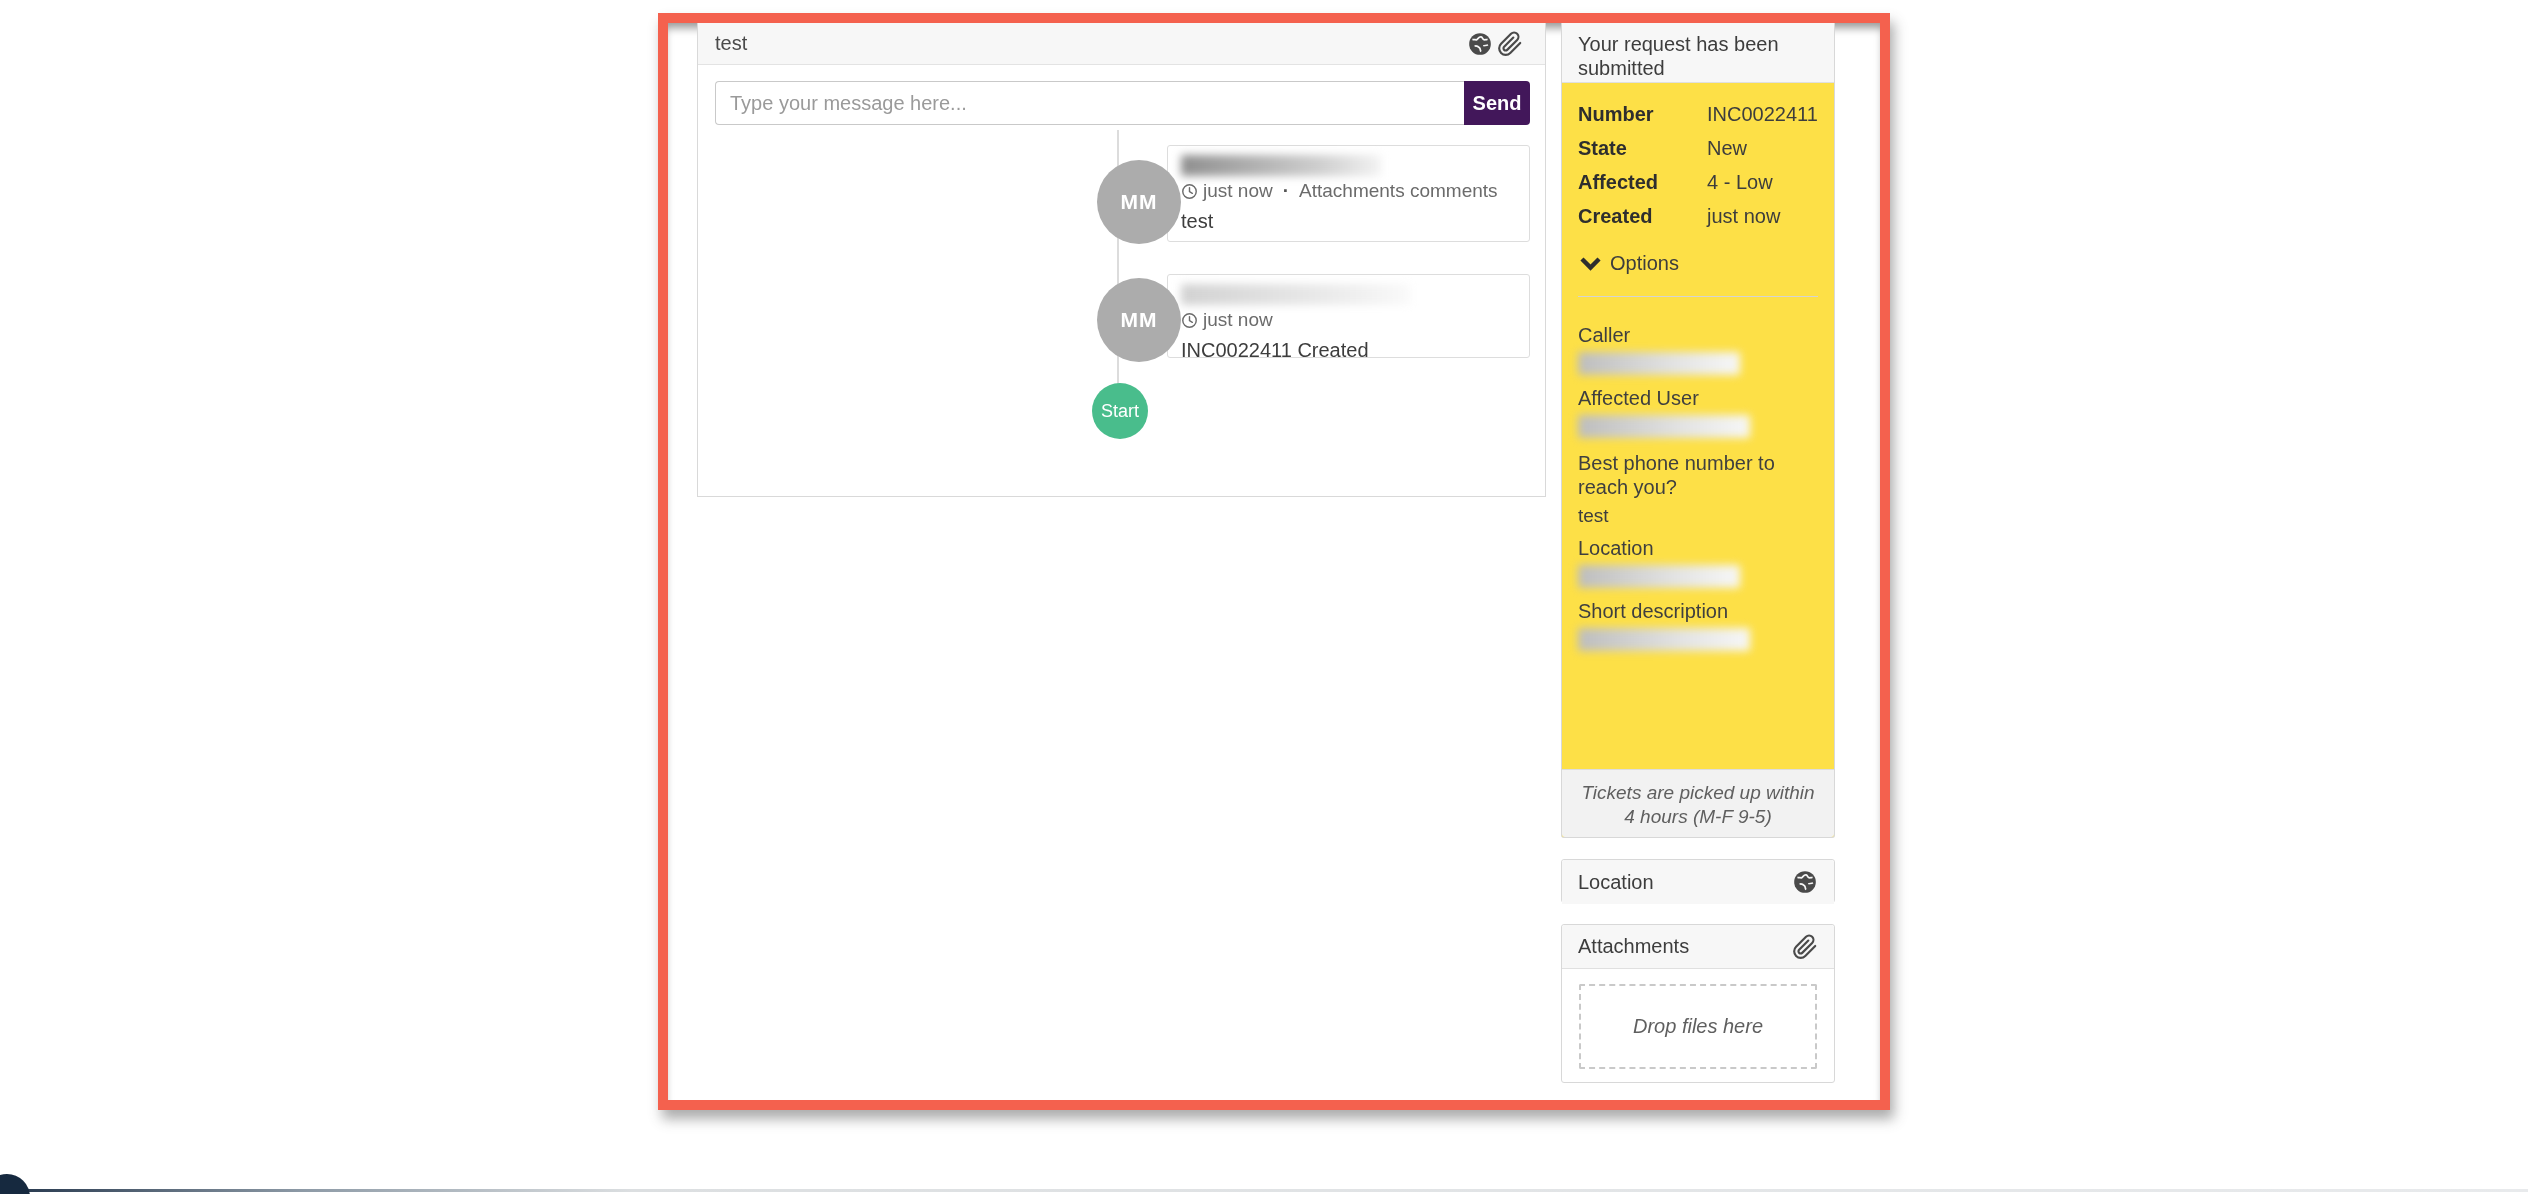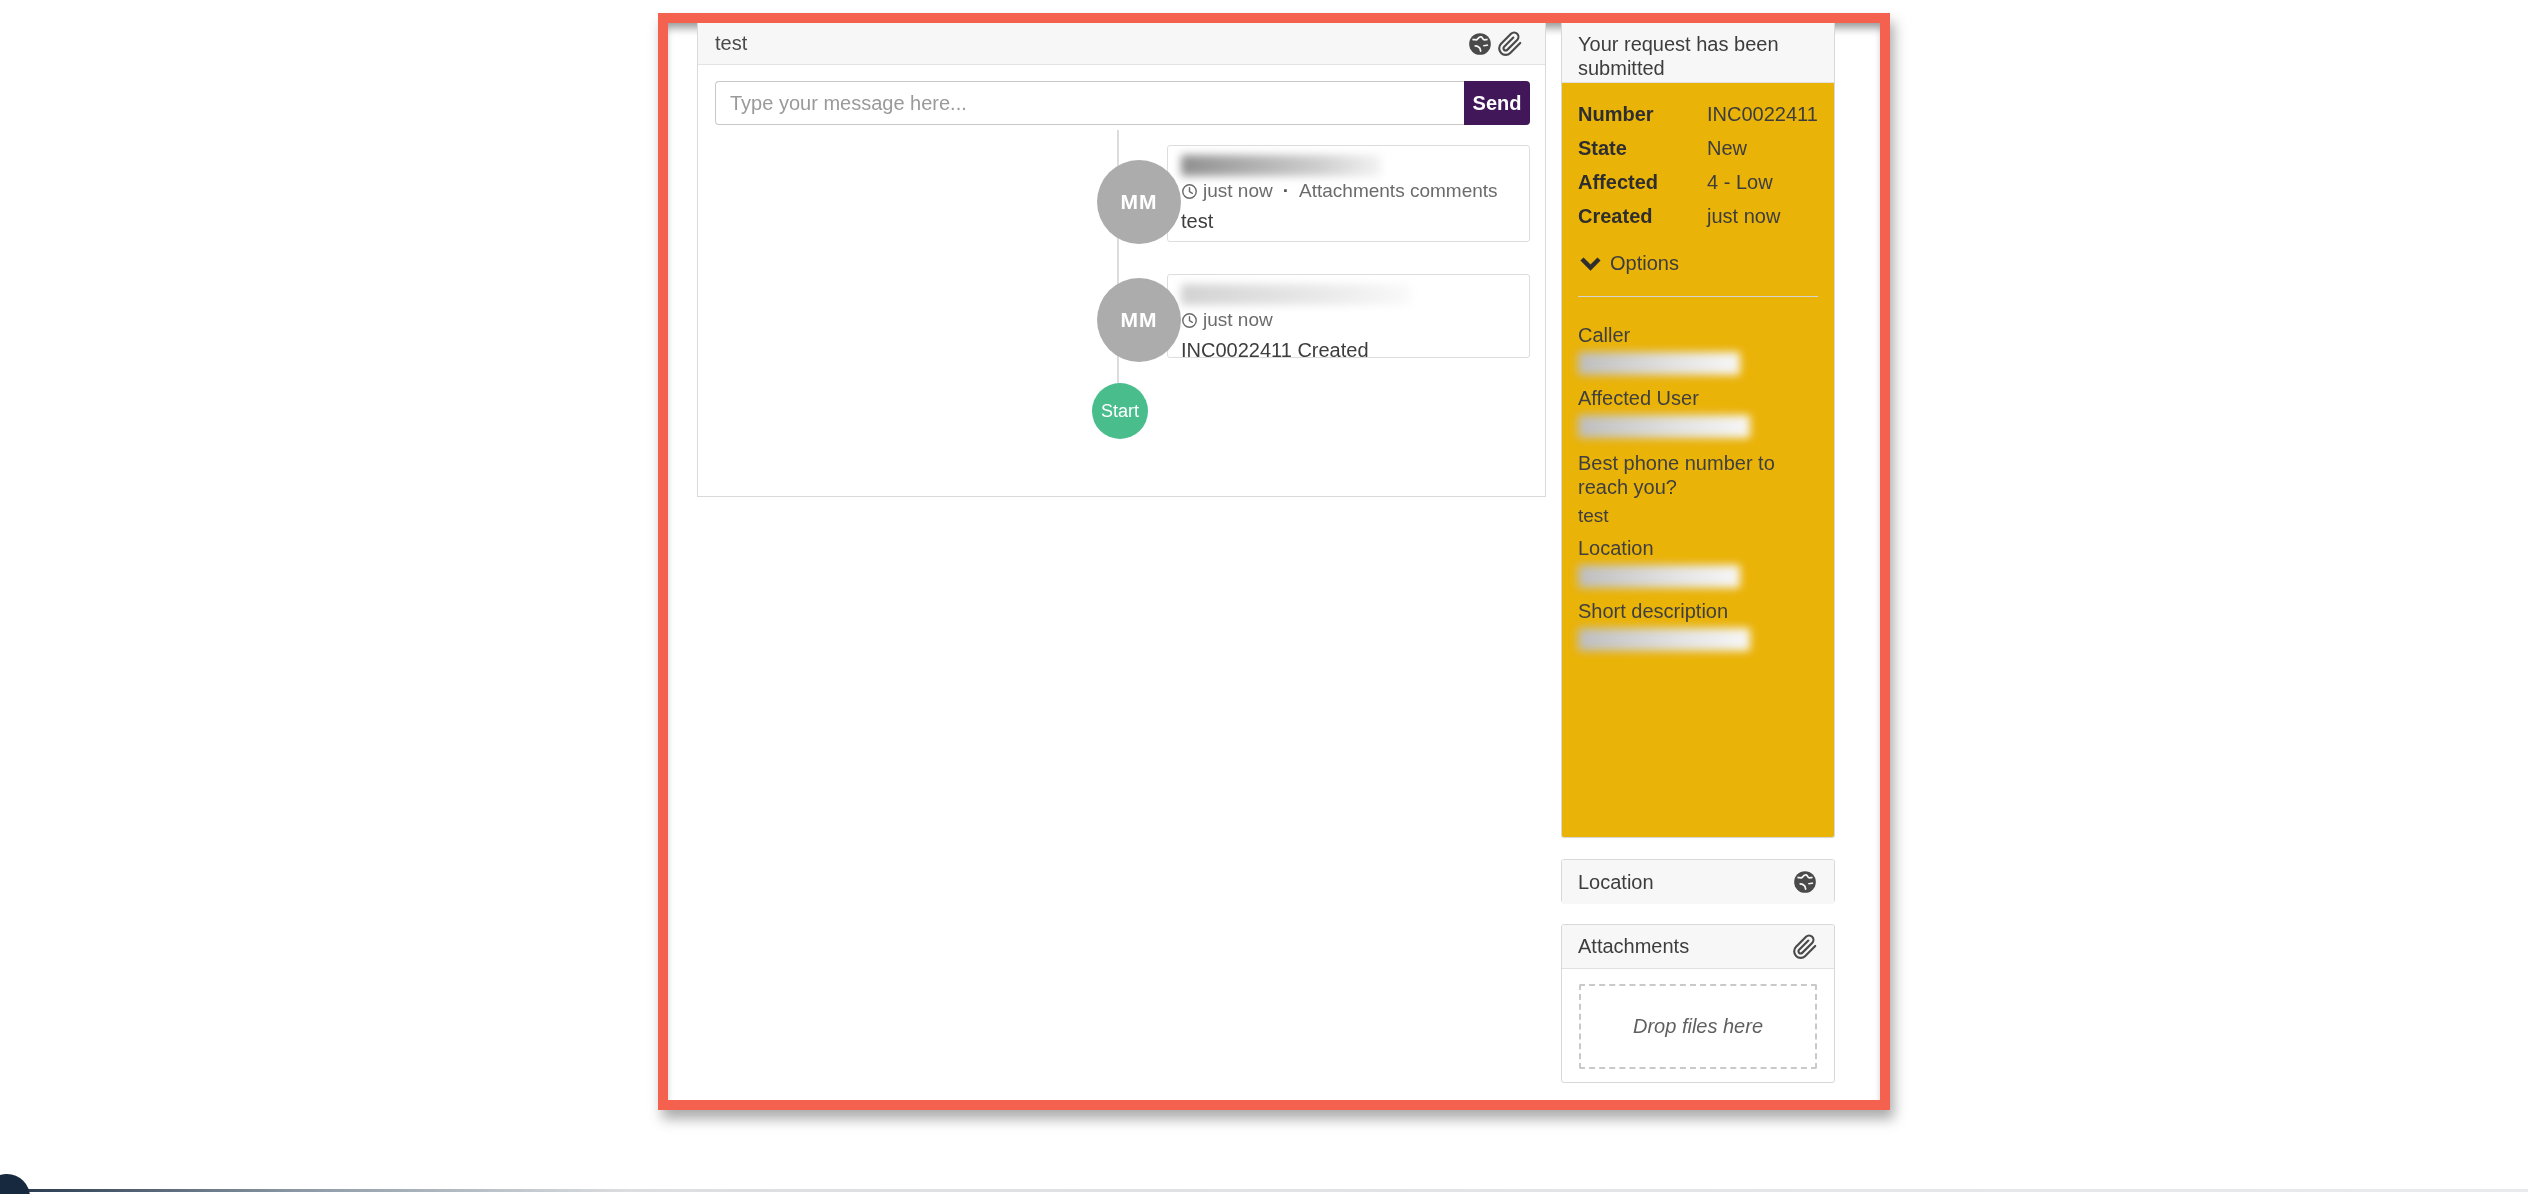--- a/index.html
+++ b/index.html
@@ -79,21 +79,21 @@
   .avatar-1{left:399px;top:137px;}
   .avatar-2{left:399px;top:255px;}
   .start-node{
     position:absolute;left:394px;top:360px;width:56px;height:56px;border-radius:50%;
     background:var(--start-green);color:#fff;font-size:18px;z-index:3;
     display:flex;align-items:center;justify-content:center;
   }
   
   .ticket-card{
     position:absolute;left:1561px;top:23px;width:274px;height:815px;
-    background:#eab308;border:1px solid #d8d8d8;border-top:none;border-radius:0 0 3px 3px;
+    background:#fde047;border:1px solid #d8d8d8;border-top:none;border-radius:0 0 3px 3px;
   }
   .ticket-header{
     position:absolute;left:0;top:0;right:0;height:60px;background:#f7f7f7;
     border-bottom:1px solid #e0e0e0;padding:9px 16px;font-size:20px;line-height:24px;color:#3d3d3d;
   }
   .detail-rows{position:absolute;left:16px;right:16px;top:74px;}
   .detail-row{display:flex;height:34px;align-items:center;font-size:20px;}
   .detail-label{width:129px;font-weight:bold;color:#2e2e2e;}
   .detail-value{color:#3d3d3d;}
   .options-row{
@@ -266,20 +266,24 @@
     <div>Location</div>
     <div class="blur-bar"></div>
   </div>
 
   <div class="field f-shortdesc">
     <div>Short description</div>
     <div class="blur-bar"></div>
   </div>
 
 
+  <div class="ticket-footer">
+    <div>Tickets are picked up within</div>
+    <div>4 hours (M-F 9-5)</div>
+  </div>
 </div>
 
 <div class="section-card loc-card">
   <div class="section-header">
     <span>Location</span>
     <span class="spacer"></span>
     <span class="icon-btn">
       <svg width="26" height="26" viewBox="0 0 24 24">
         <circle cx="12" cy="12" r="10" fill="#4a4a4a"></circle>
         <path d="M5 8c2-.5 3 .5 4 0s2-3 4-2.6c1.5.3 1 2.1 2.6 2.6 1.2.4 2.4-.4 3.4 0" fill="none" stroke="#f7f7f7" stroke-width="1.6"></path>

